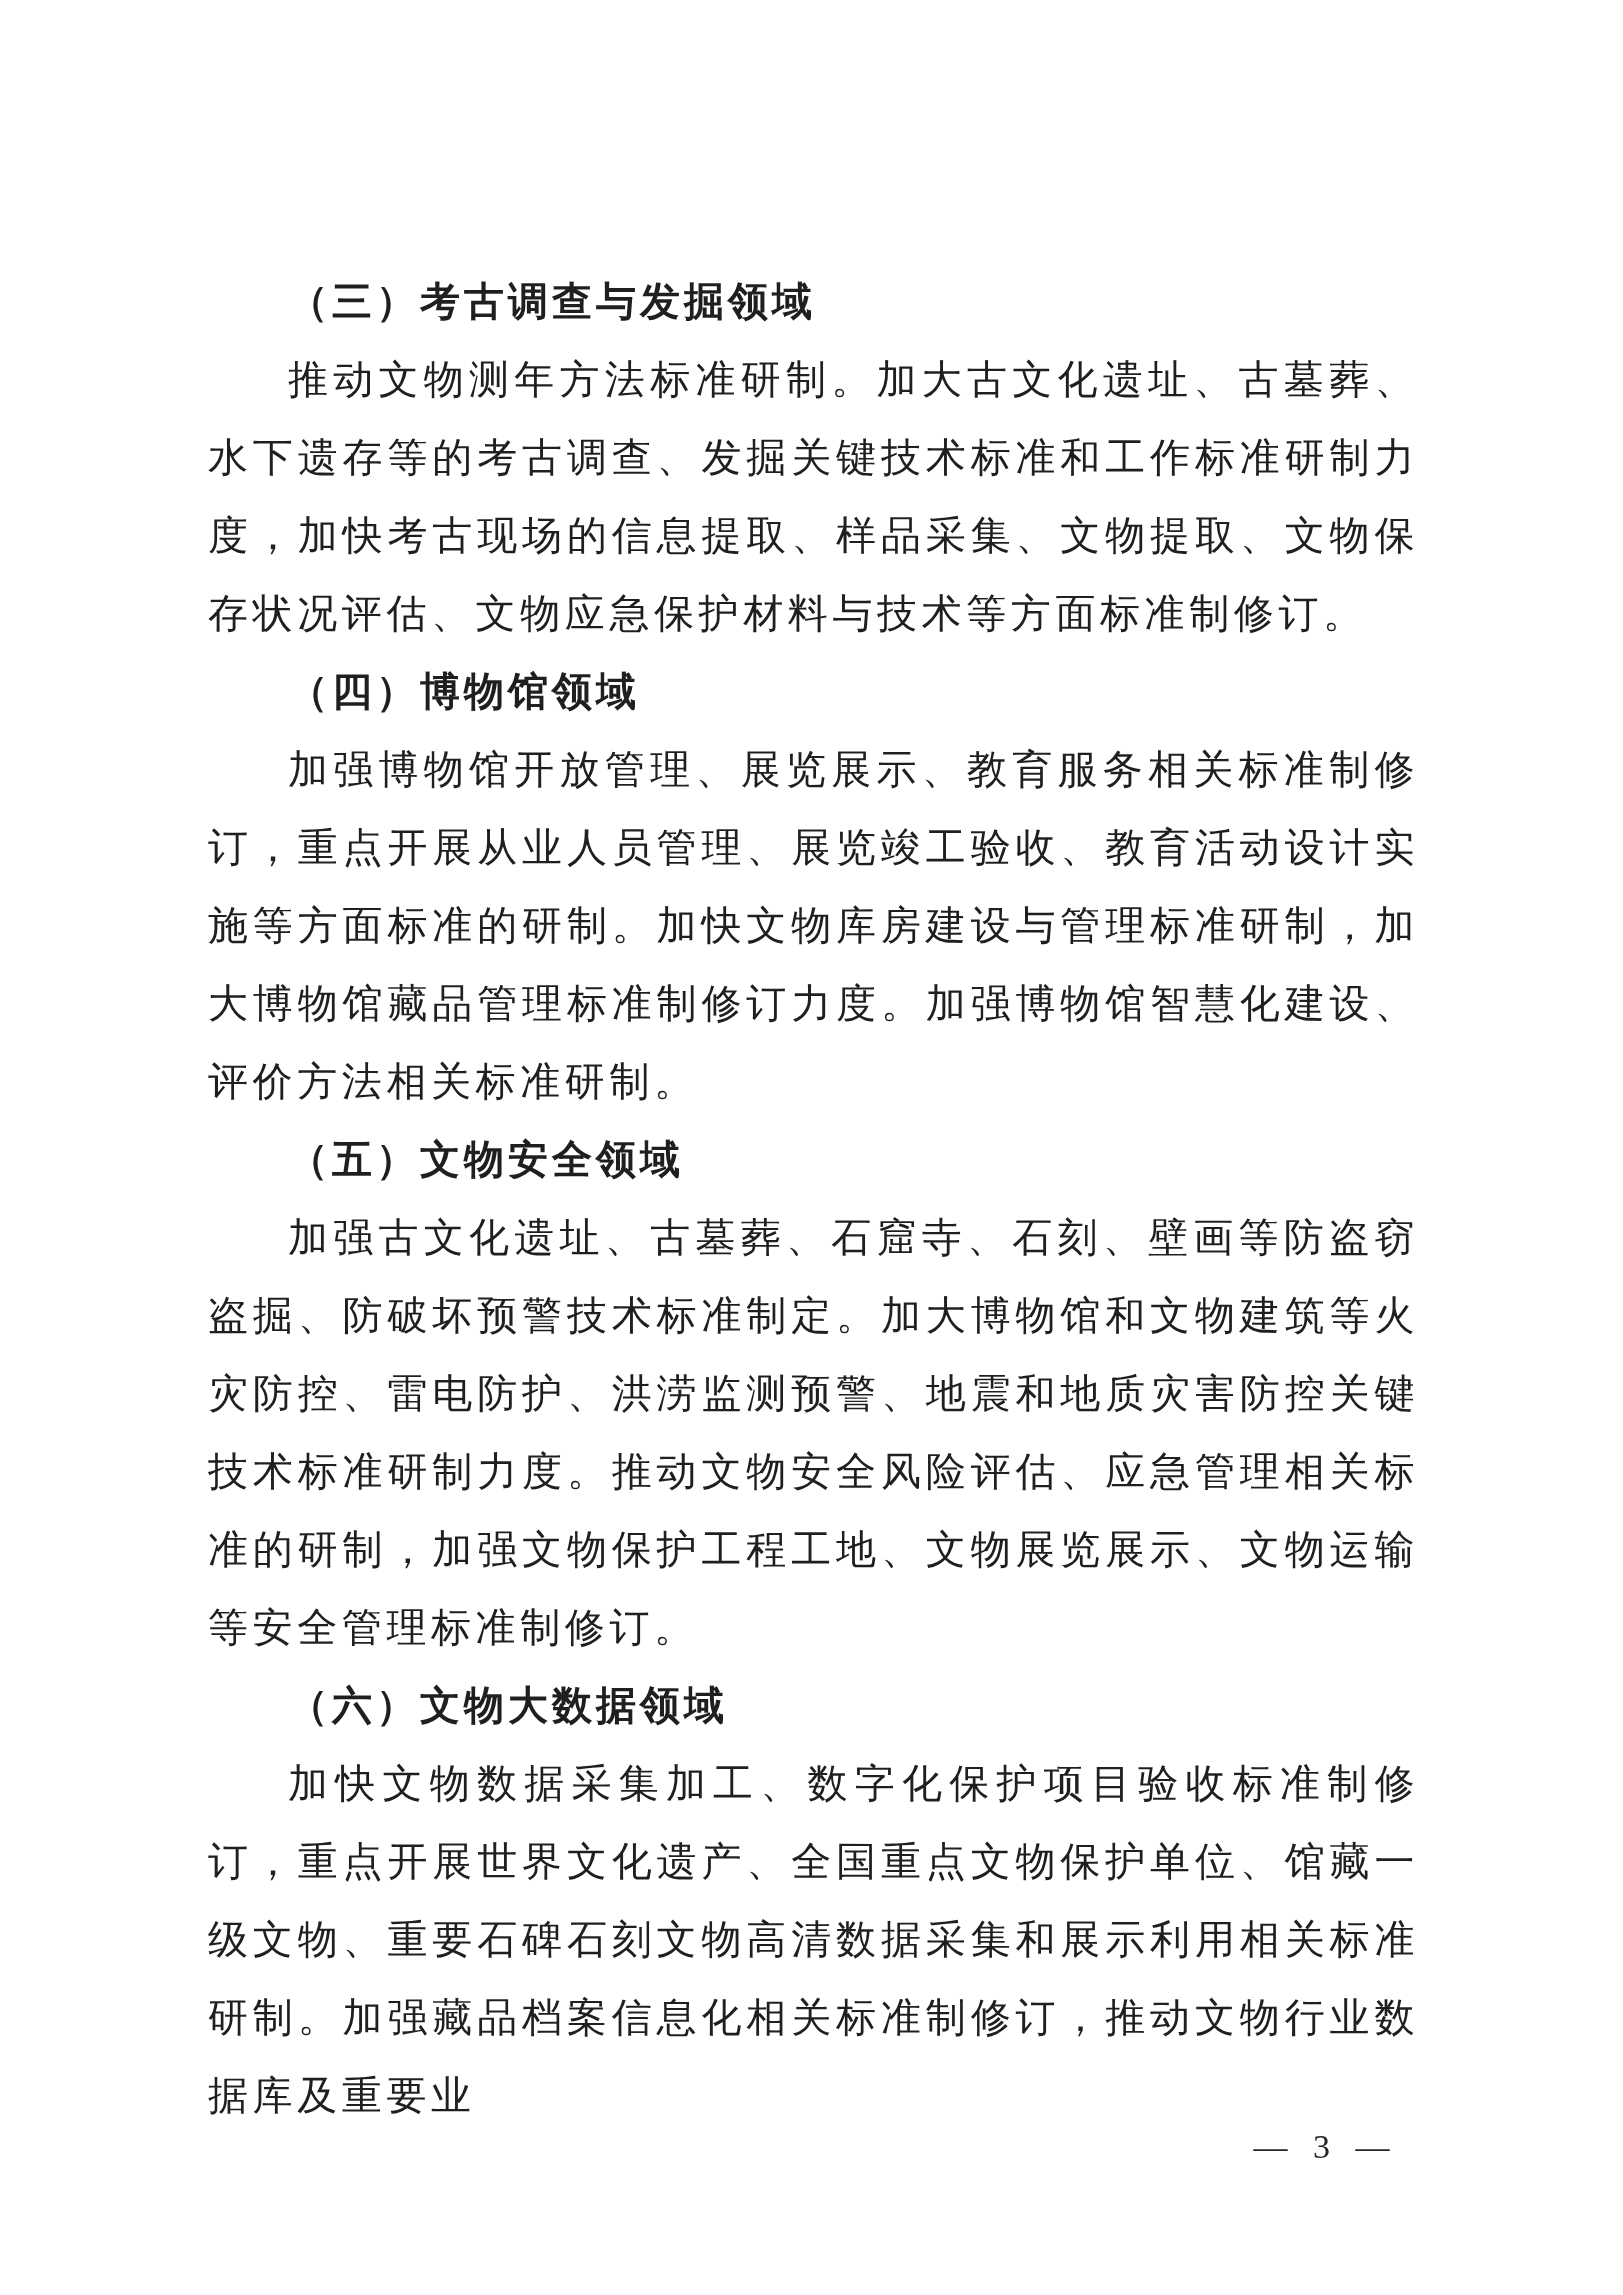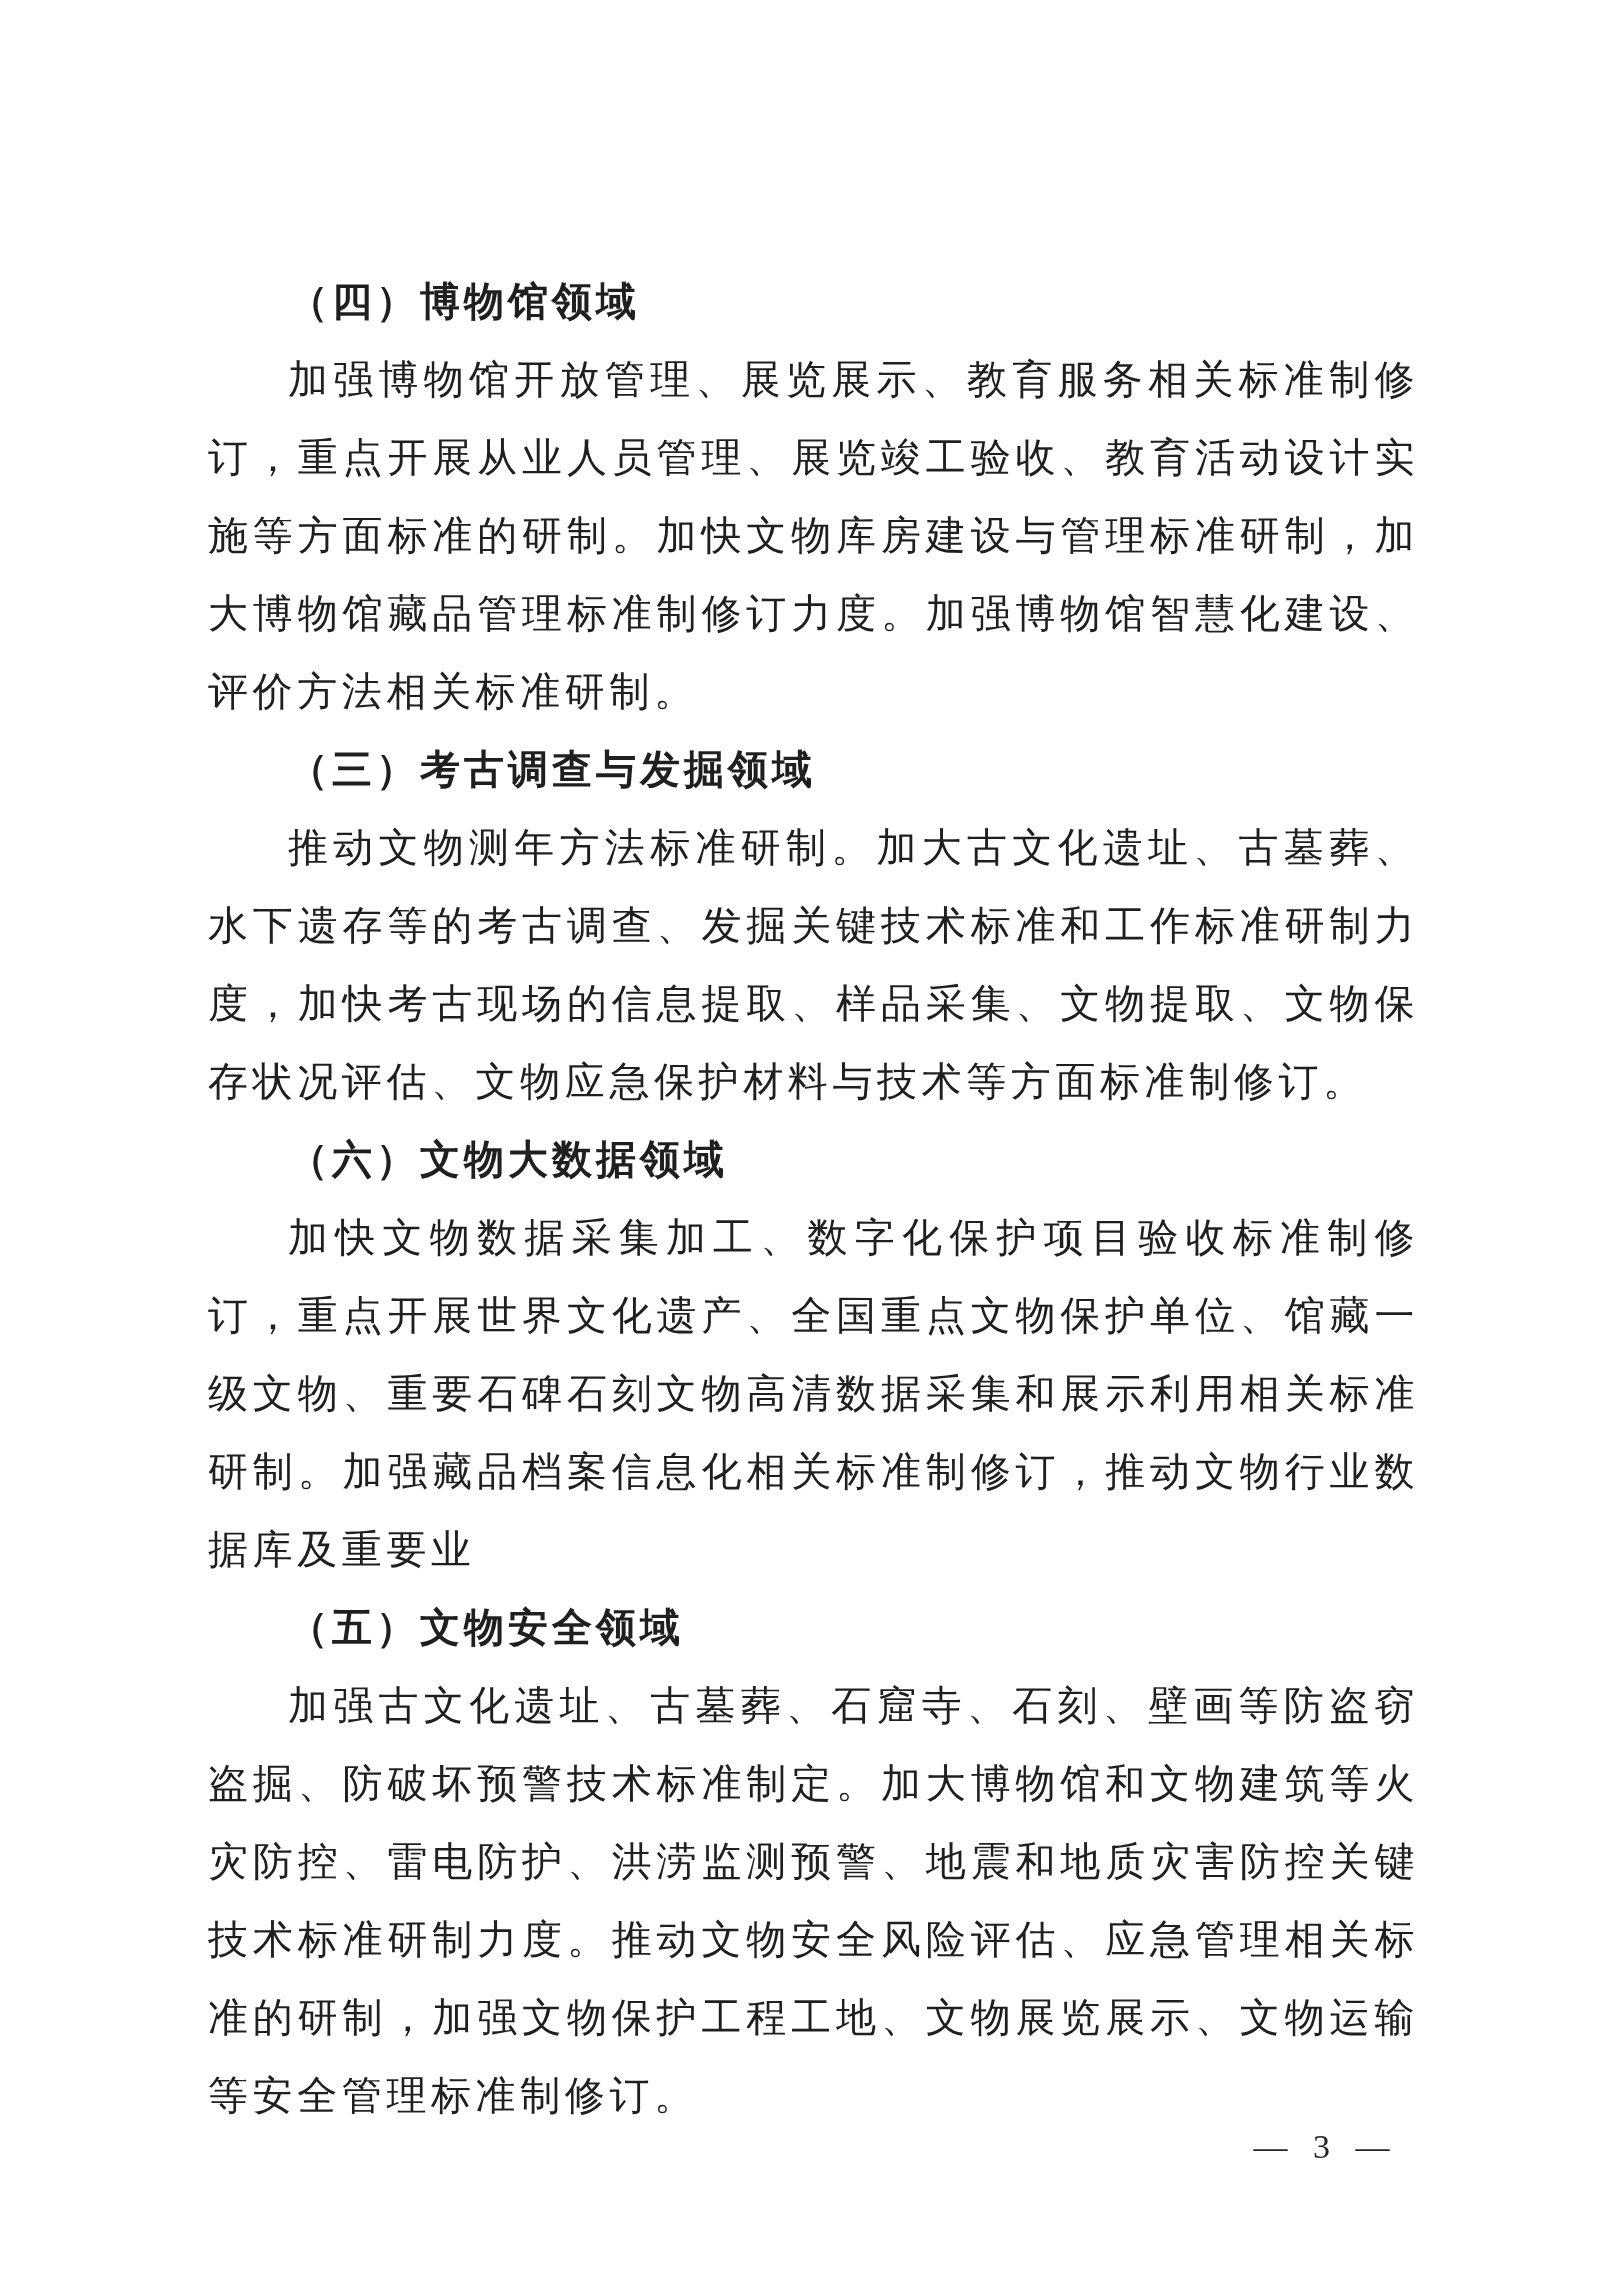--- a/index.html
+++ b/index.html
@@ -48,36 +48,36 @@
     white-space: nowrap;
   }
 </style>
 </head>
 <body>
 
 <div class="page">
   <div class="content">
 
     <div class="section">
+      <p class="section-heading">（三）考古调查与发掘领域</p>
+      <p class="section-paragraph">推动文物测年方法标准研制。加大古文化遗址、古墓葬、水下遗存等的考古调查、发掘关键技术标准和工作标准研制力度，加快考古现场的信息提取、样品采集、文物提取、文物保存状况评估、文物应急保护材料与技术等方面标准制修订。</p>
+    </div>
+
+    <div class="section">
       <p class="section-heading">（四）博物馆领域</p>
       <p class="section-paragraph">加强博物馆开放管理、展览展示、教育服务相关标准制修订，重点开展从业人员管理、展览竣工验收、教育活动设计实施等方面标准的研制。加快文物库房建设与管理标准研制，加大博物馆藏品管理标准制修订力度。加强博物馆智慧化建设、评价方法相关标准研制。</p>
     </div>
 
     <div class="section">
-      <p class="section-heading">（三）考古调查与发掘领域</p>
-      <p class="section-paragraph">推动文物测年方法标准研制。加大古文化遗址、古墓葬、水下遗存等的考古调查、发掘关键技术标准和工作标准研制力度，加快考古现场的信息提取、样品采集、文物提取、文物保存状况评估、文物应急保护材料与技术等方面标准制修订。</p>
+      <p class="section-heading">（五）文物安全领域</p>
+      <p class="section-paragraph">加强古文化遗址、古墓葬、石窟寺、石刻、壁画等防盗窃盗掘、防破坏预警技术标准制定。加大博物馆和文物建筑等火灾防控、雷电防护、洪涝监测预警、地震和地质灾害防控关键技术标准研制力度。推动文物安全风险评估、应急管理相关标准的研制，加强文物保护工程工地、文物展览展示、文物运输等安全管理标准制修订。</p>
     </div>
 
     <div class="section">
       <p class="section-heading">（六）文物大数据领域</p>
       <p class="section-paragraph">加快文物数据采集加工、数字化保护项目验收标准制修订，重点开展世界文化遗产、全国重点文物保护单位、馆藏一级文物、重要石碑石刻文物高清数据采集和展示利用相关标准研制。加强藏品档案信息化相关标准制修订，推动文物行业数据库及重要业</p>
-    </div>
-
-    <div class="section">
-      <p class="section-heading">（五）文物安全领域</p>
-      <p class="section-paragraph">加强古文化遗址、古墓葬、石窟寺、石刻、壁画等防盗窃盗掘、防破坏预警技术标准制定。加大博物馆和文物建筑等火灾防控、雷电防护、洪涝监测预警、地震和地质灾害防控关键技术标准研制力度。推动文物安全风险评估、应急管理相关标准的研制，加强文物保护工程工地、文物展览展示、文物运输等安全管理标准制修订。</p>
     </div>
 
   </div>
 
   <div class="page-number">— 3 —</div>
 </div>
 
 
 </body></html>

